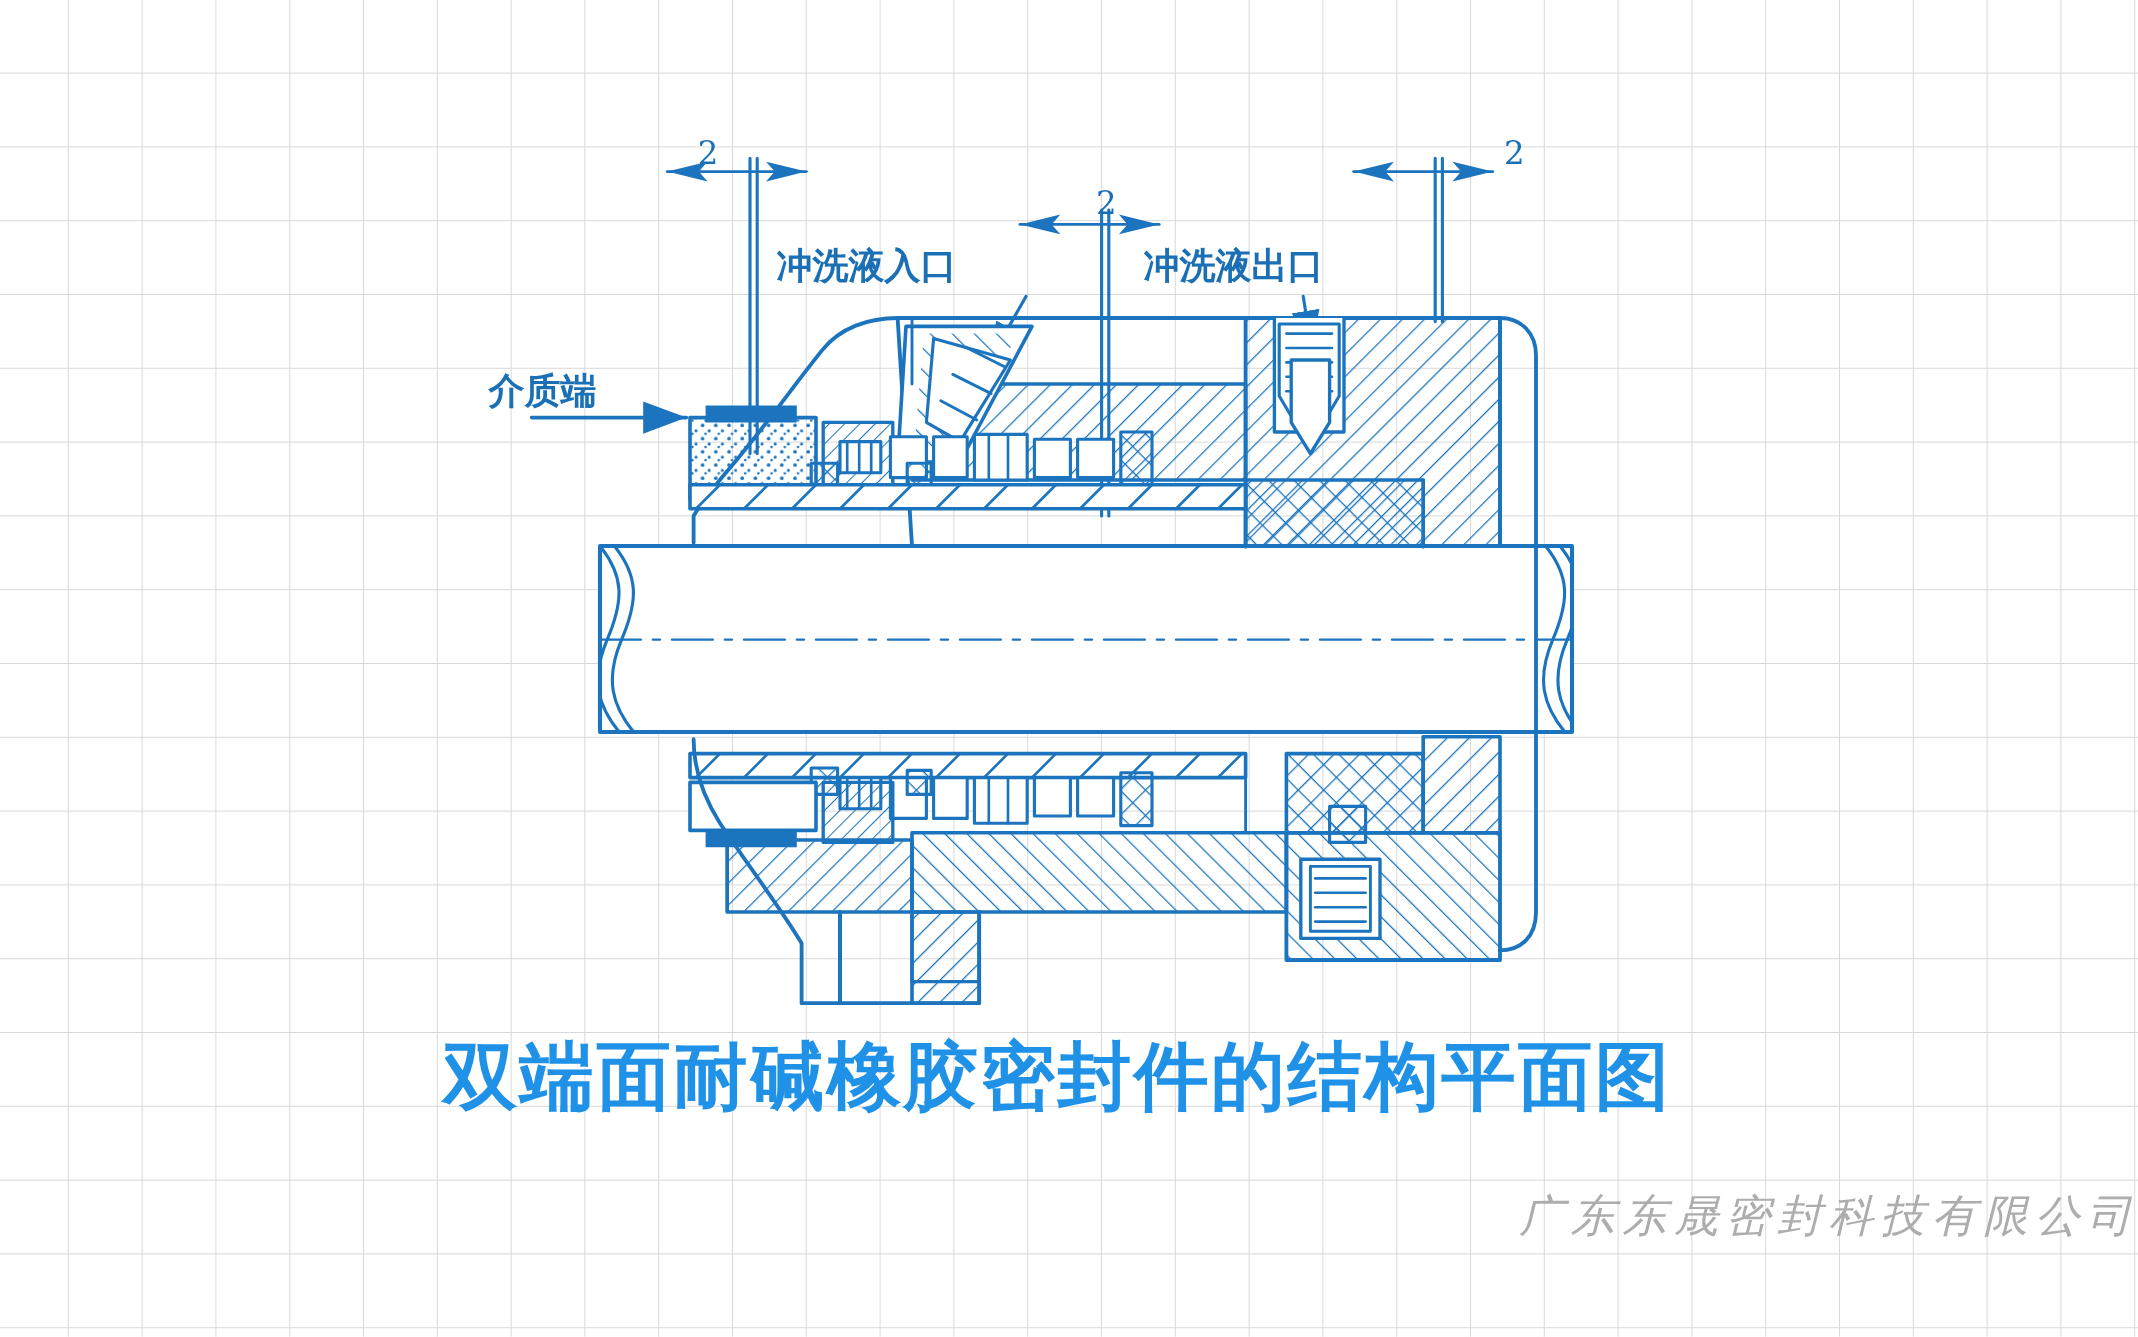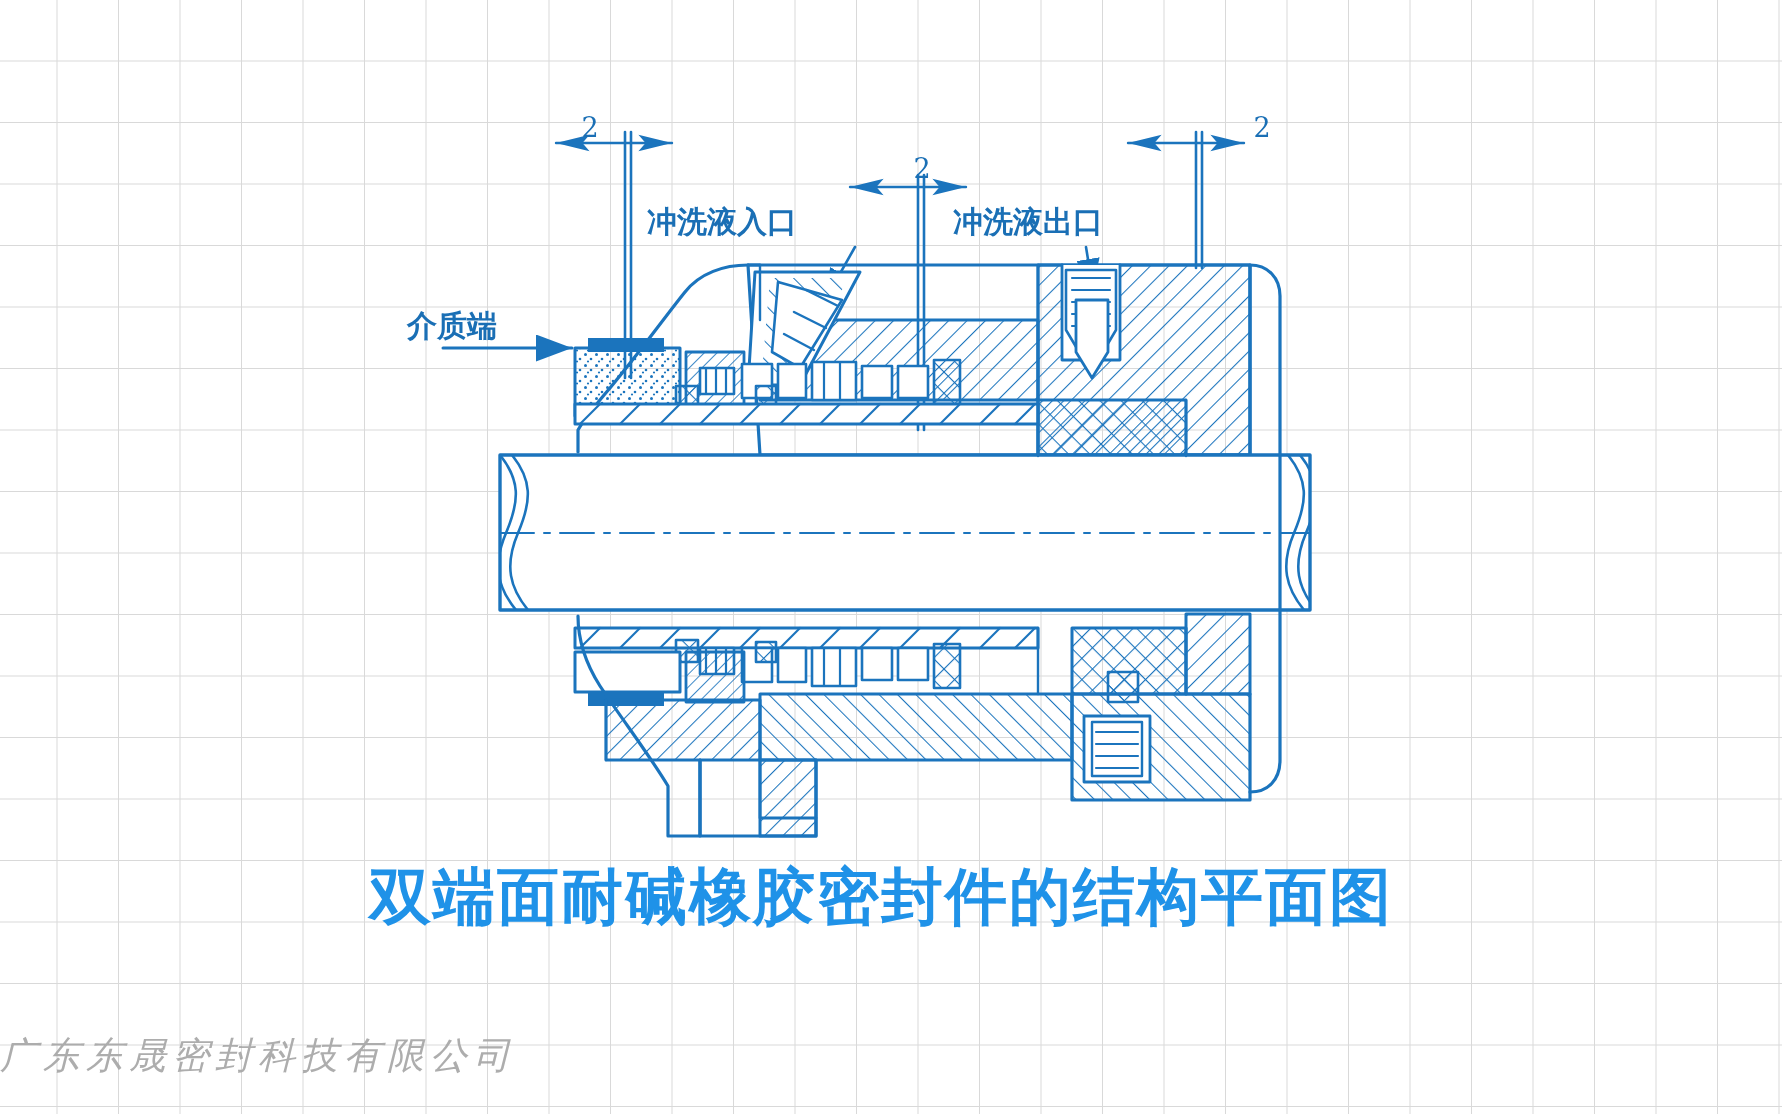--- a/index.html
+++ b/index.html
@@ -48,23 +48,23 @@
     font-weight: 700;
     letter-spacing: 2px;
     color: #1f92e8;
     white-space: nowrap;
   }
 
   
   #watermark {
     position: absolute;
     left: 0;
-    top: 1037px;
+    top: 995px;
     width: 1782px;
-    text-align: left;
+    text-align: right;
     color: #a7a7a7;
   }
   #watermark .wm-cn {
     font-family: "DejaVu Serif", "Liberation Serif", serif;
     font-size: 37px;
     font-style: italic;
     letter-spacing: 6px;
     line-height: 1.05;
     opacity: .92;
   }

